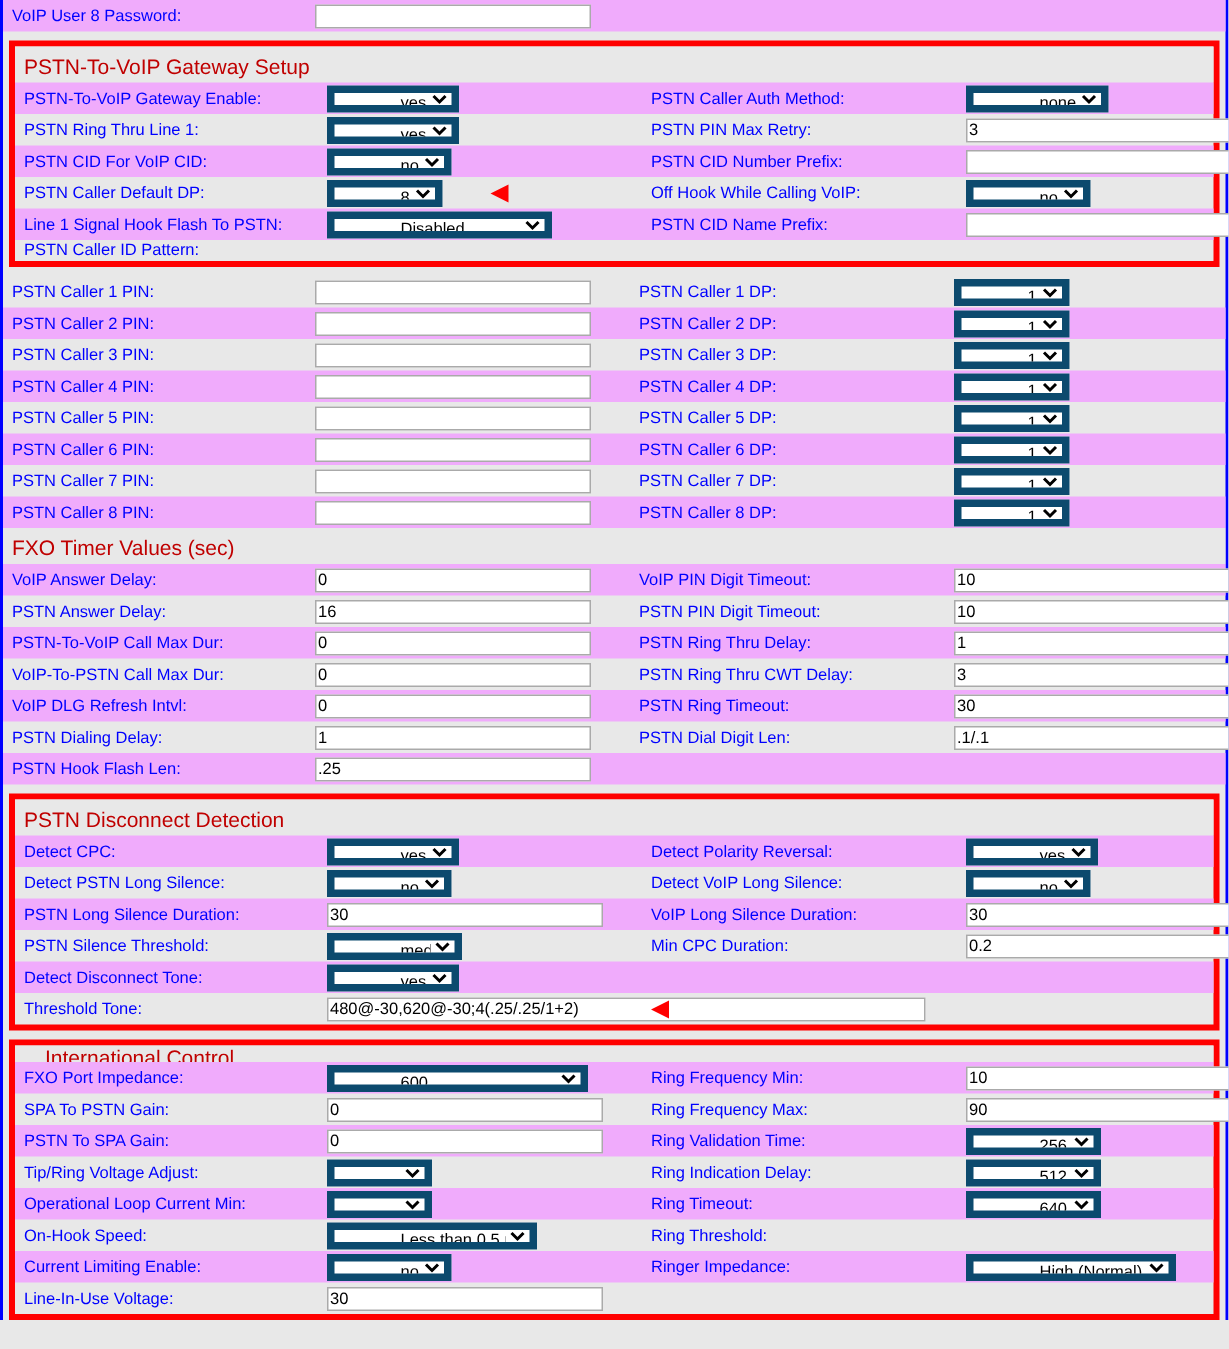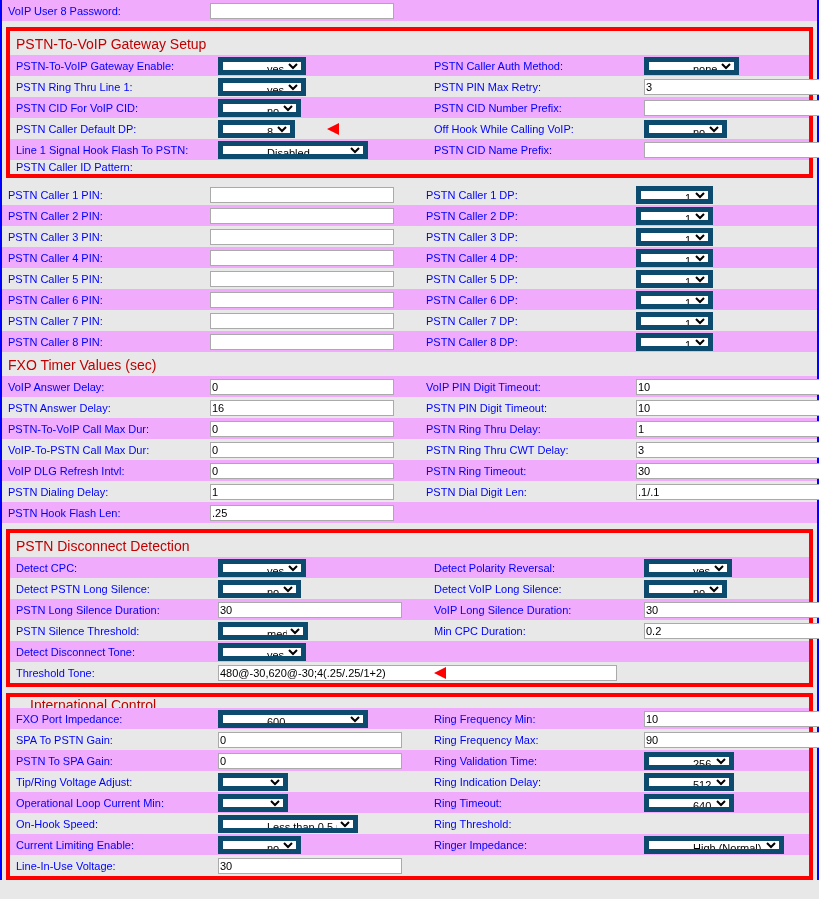--- a/index.html
+++ b/index.html
@@ -362,21 +362,21 @@
         </span>
       </span>
     </div>
   </div>
 
   <div class="redbox">
     <div class="section-title" style="height:8px; overflow:hidden; padding-top:0;padding-left:20px;">International Control</div>
     <div class="row alt">
       <span class="lbl lbl-left">FXO Port Impedance:</span>
       <span class="ctl-left">
-          <select style="width:150px"><option>600</option></select>
+          <select style="width:174px"><option>600</option></select>
         </span>
       <span class="lbl lbl-right">Ring Frequency Min:</span>
       <span class="ctl-right">
           <input type="text" style="width: 180px;" value="10">
         </span>
     </div>
     <div class="row">
       <span class="lbl lbl-left">SPA To PSTN Gain:</span>
       <span class="ctl-left">
           <input type="text" style="width: 180px;" value="0">

